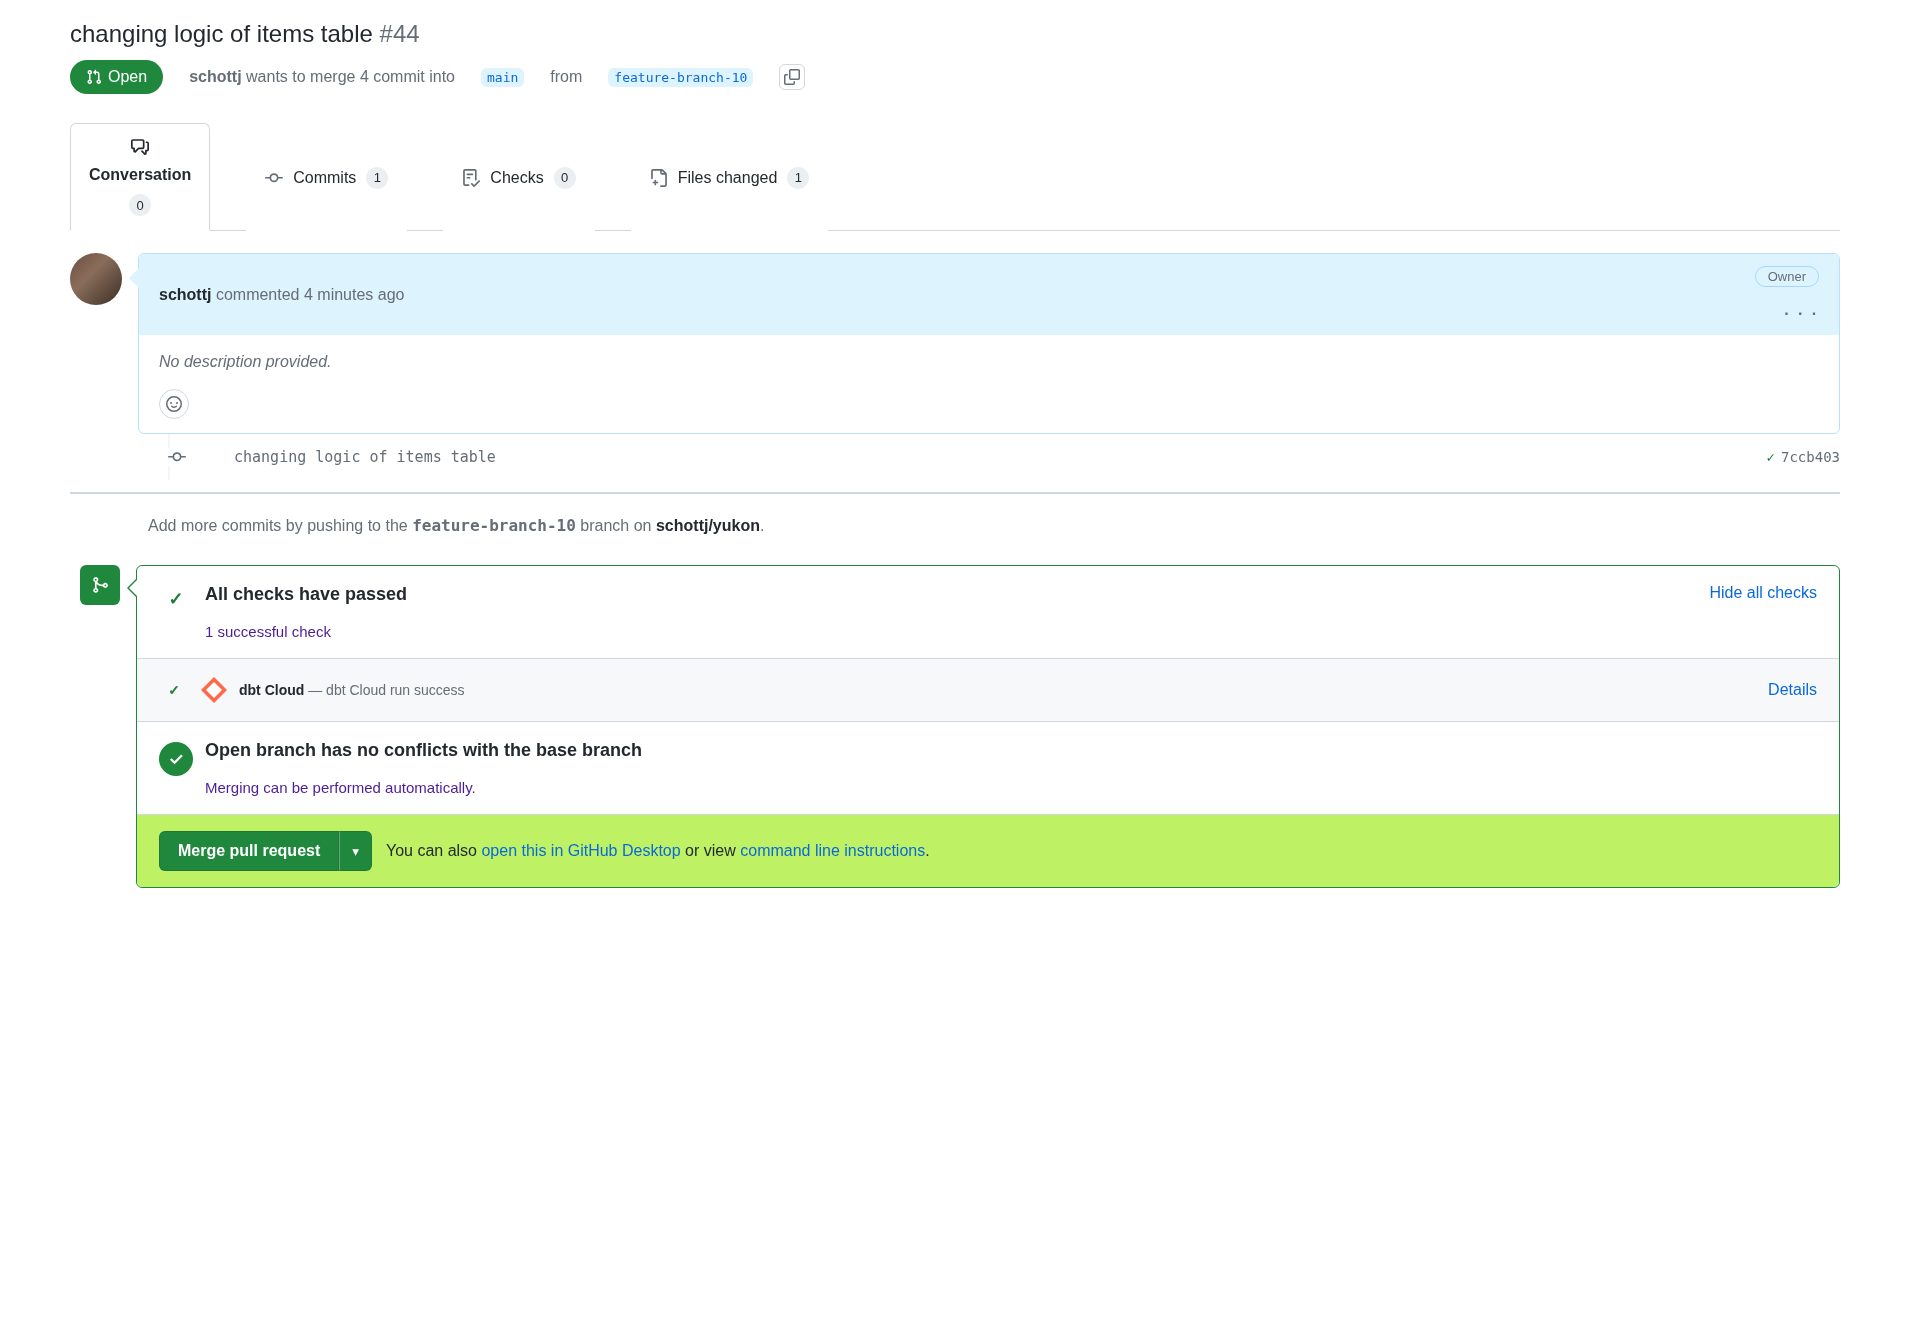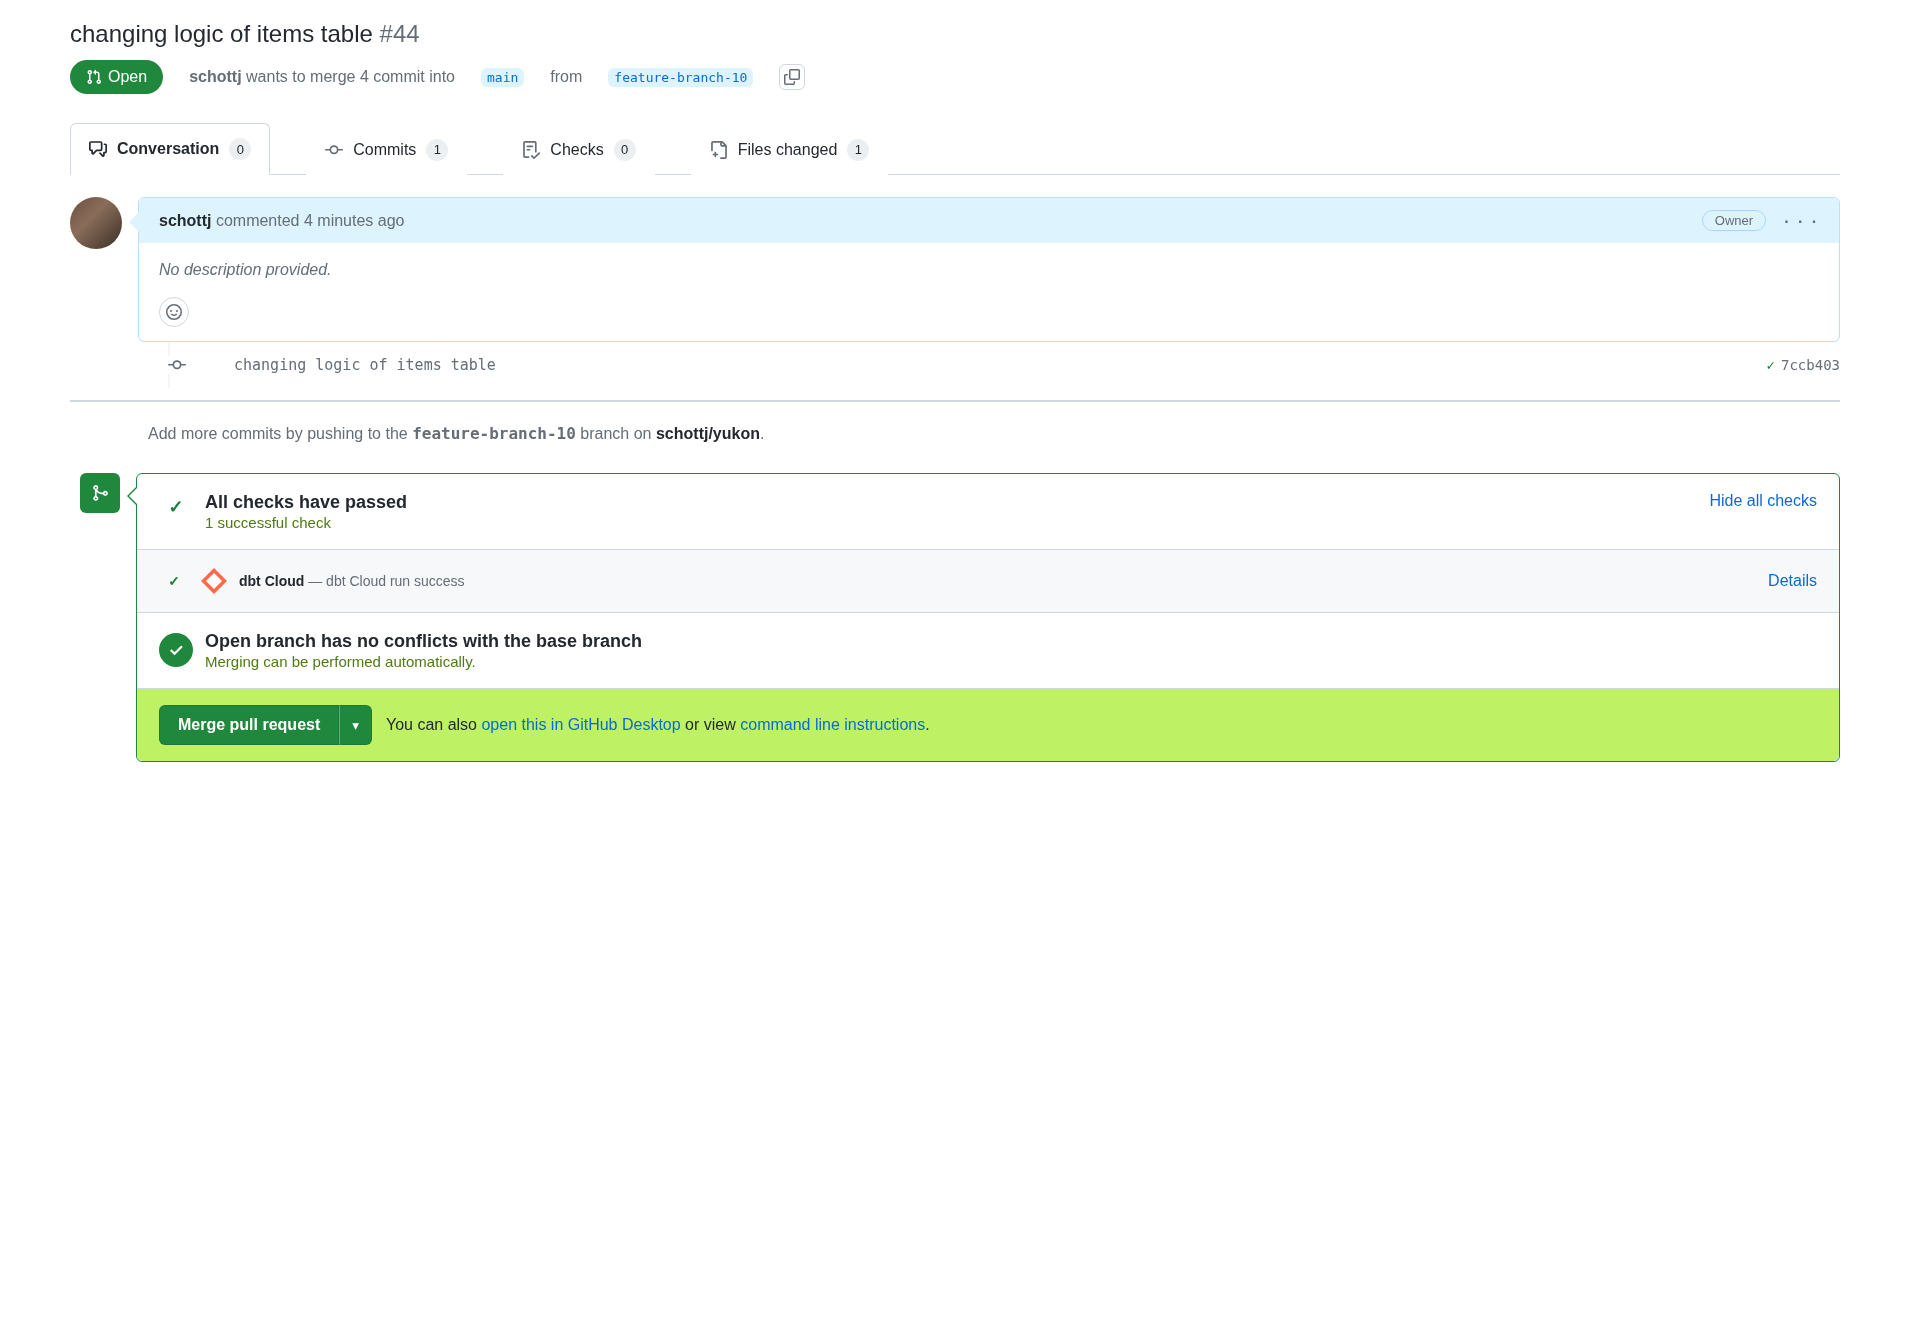--- a/index.html
+++ b/index.html
@@ -73,20 +73,21 @@
     border-top-left-radius: 6px;
     border-top-right-radius: 6px;
     position: relative;
     top: 1px;
     background: #fff;
   }
   .tab.active {
     border-color: #d0d7de;
     border-bottom: 1px solid #fff;
     font-weight: 600;
+    flex-direction: column;
   }
   .counter {
     background: #d0d7de66;
     color: #24292f;
     border-radius: 1em;
     min-width: 22px;
     height: 22px;
     display: inline-flex;
     align-items: center;
     justify-content: center;
@@ -127,21 +128,21 @@
     padding: 12px 20px;
     display: flex;
     align-items: center;
     justify-content: space-between;
     color: #656d76;
     font-size: 16px;
     border-top-left-radius: 6px;
     border-top-right-radius: 6px;
   }
   .comment-header .left .author { color: #24292f; font-weight: 600; }
-  .comment-header-right { display: flex; align-items: flex-end; gap: 18px; }
+  .comment-header-right { display: flex; align-items: flex-end; gap: 18px; flex-direction: column; }
   .owner-badge {
     border: 1px solid #54aeff66;
     border-radius: 16px;
     padding: 2px 12px;
     font-size: 13px;
     font-weight: 500;
     color: #656d76;
   }
   .comment-body {
     padding: 18px 20px;
@@ -259,21 +260,21 @@
     border-radius: 50%;
     background: #1f883d;
     display: flex;
     align-items: center;
     justify-content: center;
     flex-shrink: 0;
     margin-top: 2px;
   }
   .check-circle svg { stroke: #fff; }
   .merge-title { font-weight: 700; font-size: 18px; color: #24292f; }
-  .merge-sub { color: #4d7c0f; font-size: 15px; margin-top: 1px; }
+  .merge-sub { color: #4c1d95; font-size: 15px; margin-top: 18px; }
   .hide-checks, .details-link { color: #0969da; margin-left: auto; font-size: 16px; cursor: pointer; }
   .check-detail-row {
     display: flex;
     align-items: center;
     gap: 12px;
   }
   .check-detail-row .check-name { font-weight: 700; }
   .check-detail-row .check-desc { color: #656d76; }
   .dbt-icon {
     width: 26px; height: 26px;

